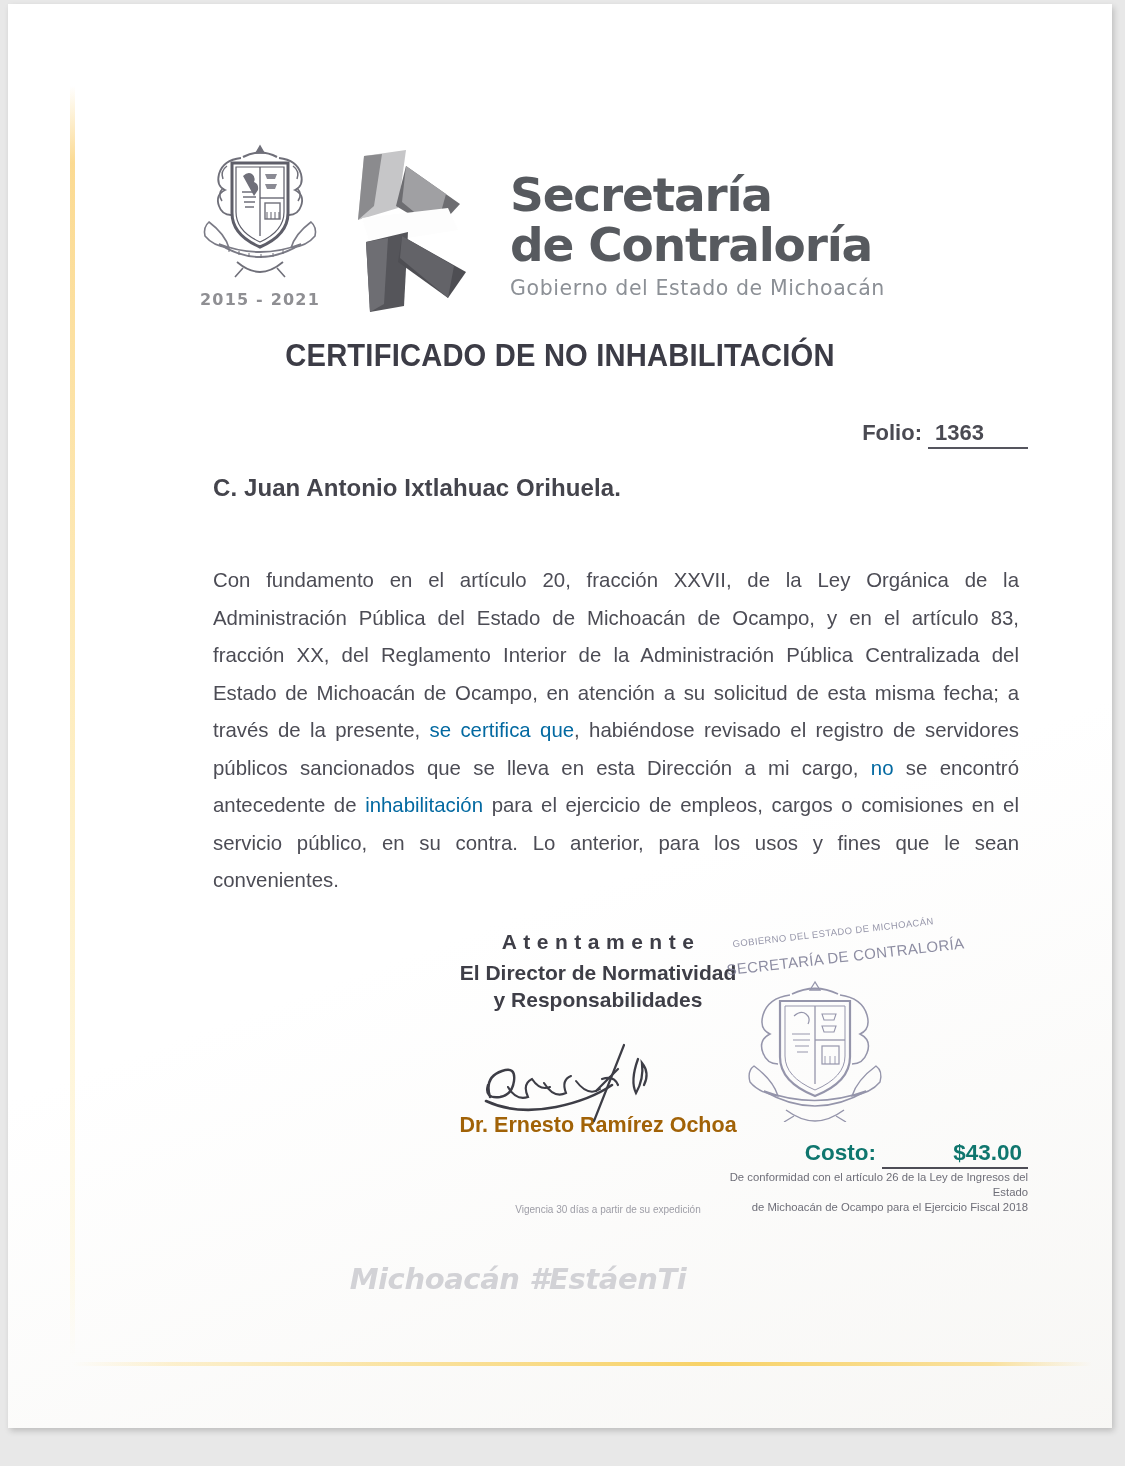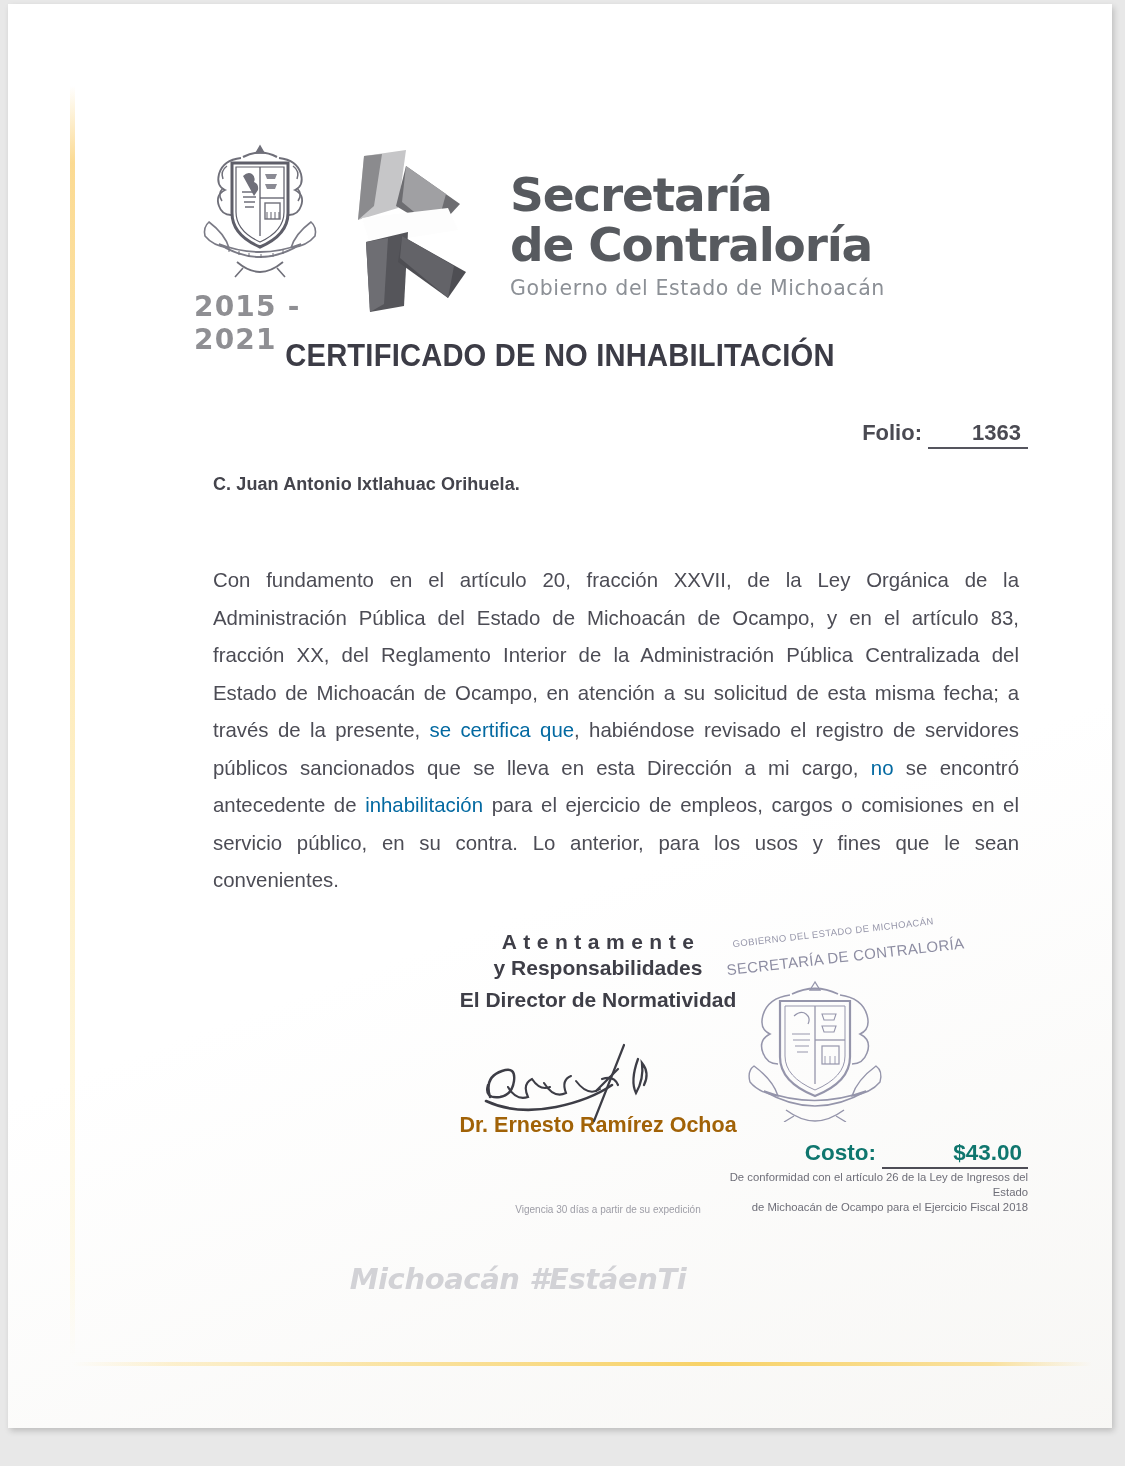--- a/index.html
+++ b/index.html
@@ -77,21 +77,21 @@
   }
   .crest-block {
     width: 132px;
     display: flex;
     flex-direction: column;
     align-items: center;
   }
   .crest-svg { display: block; }
   .crest-years {
     margin-top: 2px;
-    font-size: 28px;
+    font-size: 16px;
     font-weight: bold;
     letter-spacing: 1.2px;
     color: #8f8f93;
     font-family: "DejaVu Sans", sans-serif;
   }
   .kmark {
     margin-left: 10px;
     margin-top: 6px;
   }
   .brand-block {
@@ -135,33 +135,33 @@
     left: 0;
     width: 1020px;
     text-align: right;
     font-size: 22px;
     font-weight: bold;
     color: #4a4a52;
   }
   .folio-value {
     display: inline-block;
     min-width: 86px;
-    text-align: right;
+    text-align: left;
     border-bottom: 2px solid #55555e;
     padding: 0 7px 1px 7px;
     margin-left: 6px;
     font-weight: bold;
   }
 
   
   .addressee {
     position: absolute;
     left: 205px;
     top: 470px;
-    font-size: 18px;
+    font-size: 24px;
     font-weight: bold;
     color: #44444c;
     letter-spacing: 0.1px;
   }
   .addressee .presente {
     margin-top: 6px;
     letter-spacing: 4.2px;
   }
 
   
@@ -396,22 +396,22 @@
 
   <div class="addressee">
     <div>C. Juan Antonio Ixtlahuac Orihuela.</div>
   </div>
 
   <div class="body-text"><span>Con fundamento en el artículo 20, fracción XXVII, de la Ley Orgánica de la Administración Pública del Estado de Michoacán de Ocampo, y en el artículo 83, fracción XX, del Reglamento Interior de la Administración Pública Centralizada del Estado de Michoacán de Ocampo, en atención a su solicitud de esta misma fecha; a través de la presente, </span><b>se certifica que</b><span>, habiéndose revisado el registro de servidores públicos sancionados que se lleva en esta Dirección a mi cargo, </span><b>no</b><span> se encontró antecedente de </span><b>inhabilitación</b><span> para el ejercicio de empleos, cargos o comisiones en el servicio público, en su contra. Lo anterior, para los usos y fines que le sean convenientes.</span></div>
 
 
   <div class="sign-block">
     <div class="sign-atentamente">Atentamente</div>
+    <div class="sign-role">El Director de Normatividad</div>
     <div class="sign-role" style="margin-top:0">y Responsabilidades</div>
-    <div class="sign-role">El Director de Normatividad</div>
 
     <div class="signature-wrap">
       <svg width="300" height="90" viewBox="0 0 300 90" style="position:absolute;left:40px;top:0;">
         <g fill="none" stroke="#3d3d46" stroke-linecap="round">
           <path d="M42 62 q-6 -20 12 -26 q14 -5 12 10 q-2 14 -14 16 q-16 2 -12 -12" stroke-width="2.4"></path>
           <path d="M38 66 q30 14 70 6 q34 -7 56 -22" stroke-width="2.6"></path>
           <path d="M60 52 q8 14 20 10 q-6 -13 4 -18 q8 12 18 8" stroke-width="2.1"></path>
           <path d="M96 48 q10 16 22 10 q-5 -13 5 -17" stroke-width="2.1"></path>
           <path d="M128 46 q12 16 24 8" stroke-width="2"></path>
           <path d="M148 56 l22 -22 M154 44 q12 -4 16 6" stroke-width="2.2"></path>

